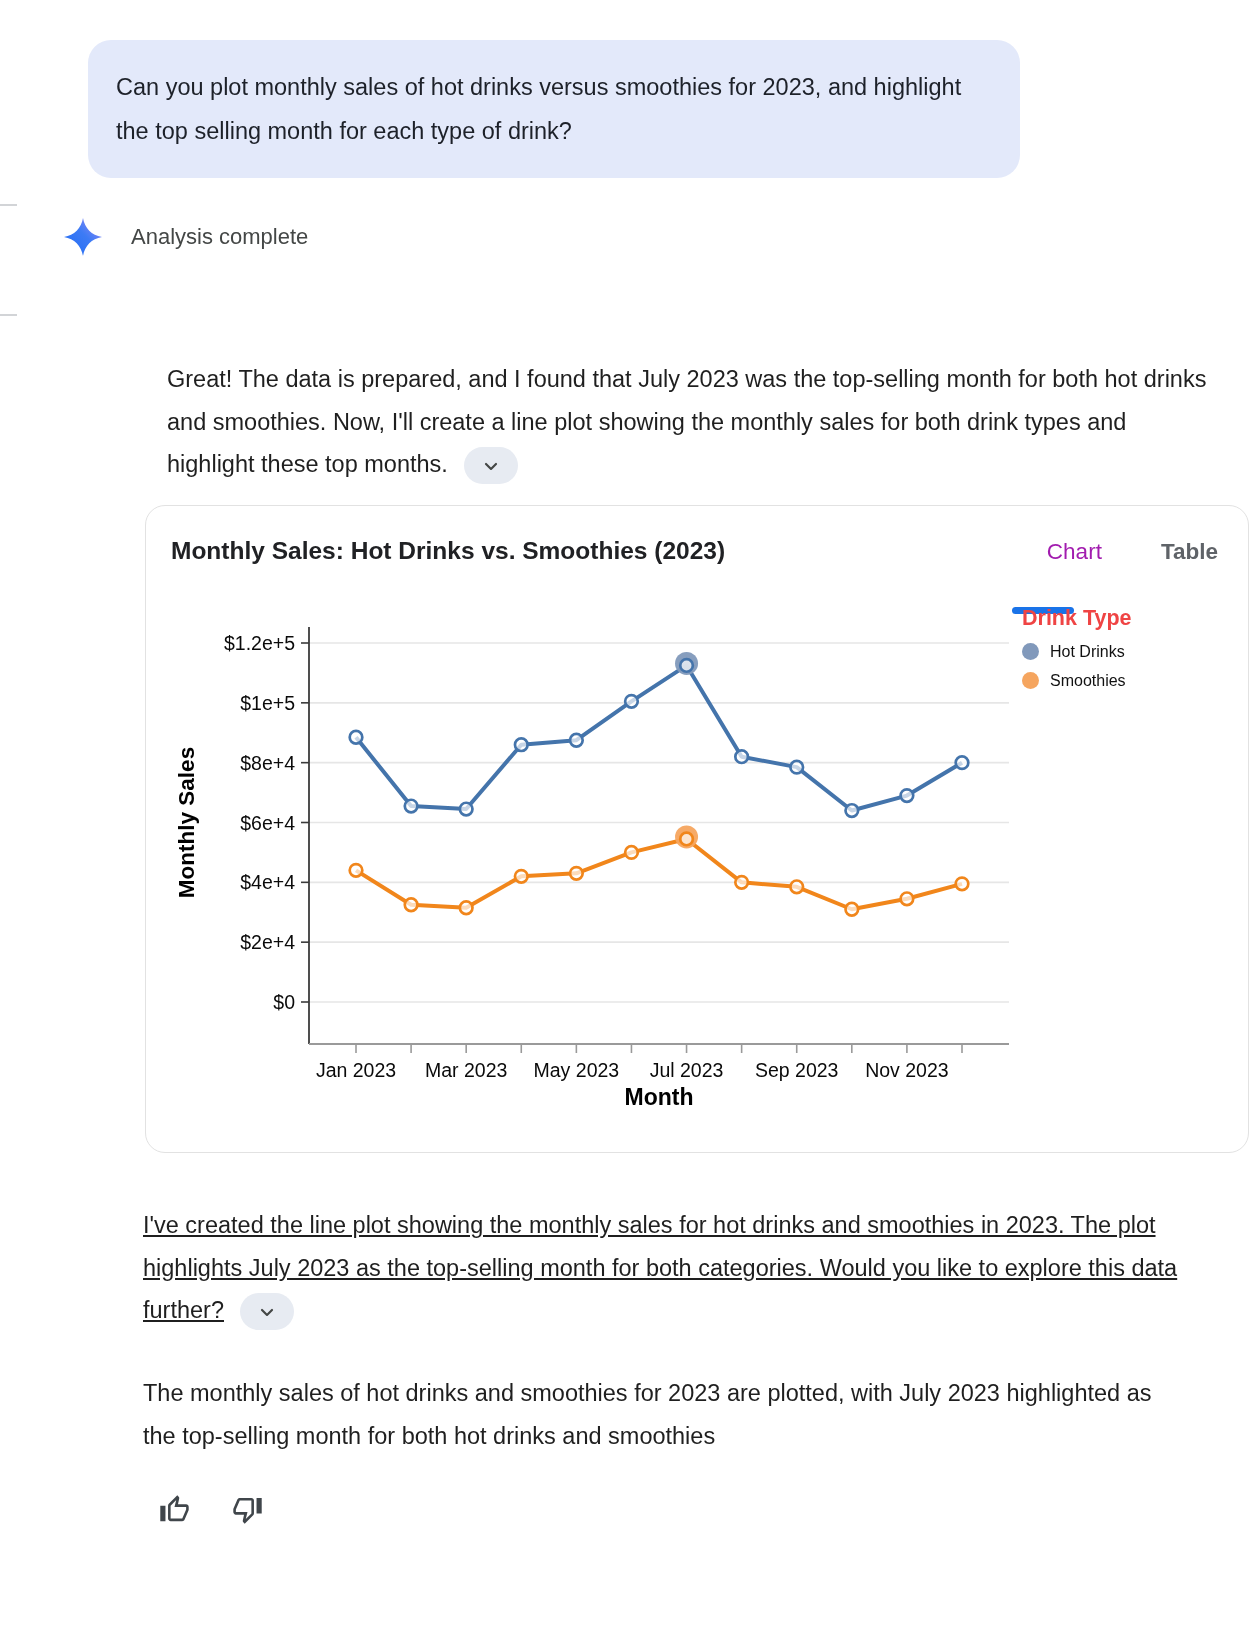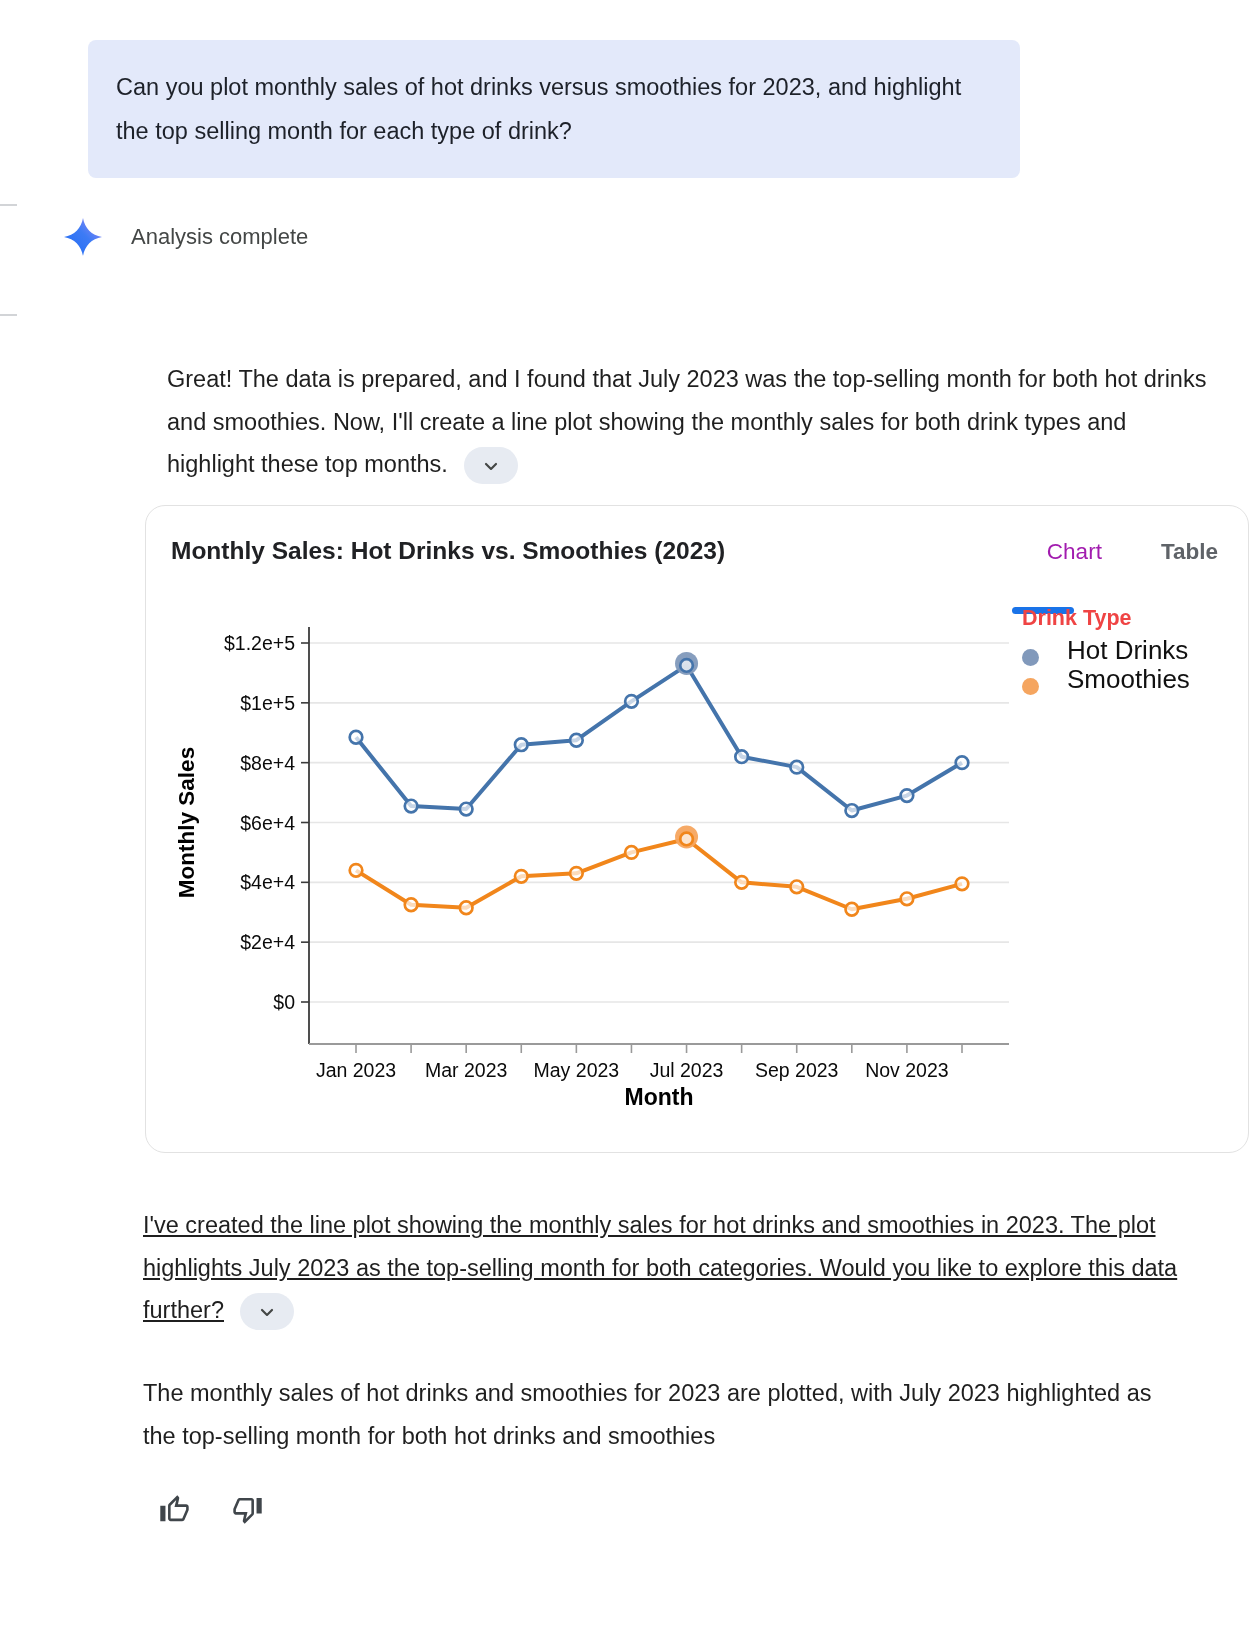--- a/index.html
+++ b/index.html
@@ -1,21 +1,21 @@
 <!DOCTYPE html>
 <html><head>
 <meta charset="utf-8">
 <style>
   html,body{margin:0;padding:0;background:#fff;}
   body{width:1252px;height:1628px;position:relative;font-family:"Liberation Sans",sans-serif;color:#1f1f1f;overflow:hidden;}
 
   .edge-mark{position:absolute;left:0;width:17px;border-top:2px solid #d2d4d7;}
 
   .user-bubble{position:absolute;left:88px;top:40px;width:932px;box-sizing:border-box;
-    background:#e3e9fa;border-radius:8px;padding:25px 28px;font-size:23.5px;line-height:44px;color:#1d2129;}
+    background:#e3e9fa;border-radius:23px;padding:25px 28px;font-size:23.5px;line-height:44px;color:#1d2129;}
 
   .status-row{position:absolute;left:64px;top:218px;display:flex;align-items:center;gap:29px;}
   .status-text{font-size:22px;color:#444746;}
 
   .para{position:absolute;left:143px;width:1042px;font-size:23.5px;line-height:42.5px;color:#1f1f1f;}
   .p1{top:358px;margin-left:24px;}
   .p2{top:1204px;text-decoration:underline;}
   .p3{top:1372px;}
 
   .pill{display:inline-flex;align-items:center;justify-content:center;width:54px;height:37px;
@@ -25,21 +25,21 @@
     background:#fff;border:1.5px solid #e2e2e2;border-radius:20px;}
   .card-title{position:absolute;left:25px;top:31px;font-size:24.5px;font-weight:bold;color:#202124;white-space:nowrap;}
   .tabs{position:absolute;top:33px;right:30px;display:flex;gap:59px;font-size:22.5px;}
   .tab{cursor:pointer;}
   .tab.active{color:#a21caf;}
   .tab.inactive{color:#5f6368;font-weight:bold;}
   .tab-underline{position:absolute;left:866px;top:101px;width:62px;height:7px;border-radius:4px;background:#1a73e8;}
 
   .legend{position:absolute;left:876px;top:100px;width:200px;}
   .legend-title{font-size:21.5px;font-weight:bold;color:#ef4444;margin-bottom:6px;}
-  .legend-item{display:flex;align-items:flex-end;gap:28px;font-size:26px;color:#111;height:29px;cursor:pointer;}
+  .legend-item{display:flex;align-items:center;gap:11px;font-size:16px;color:#111;height:29px;cursor:pointer;}
   .legend-dot{width:17px;height:17px;border-radius:50%;flex:0 0 auto;}
 
   svg.chart text{font-family:"Liberation Sans",sans-serif;}
 
   .feedback-row{position:absolute;left:155px;top:1490px;display:flex;gap:34px;}
   .icon-btn{background:none;border:none;padding:4px;cursor:pointer;}
 </style>
 </head>
 <body>
 

